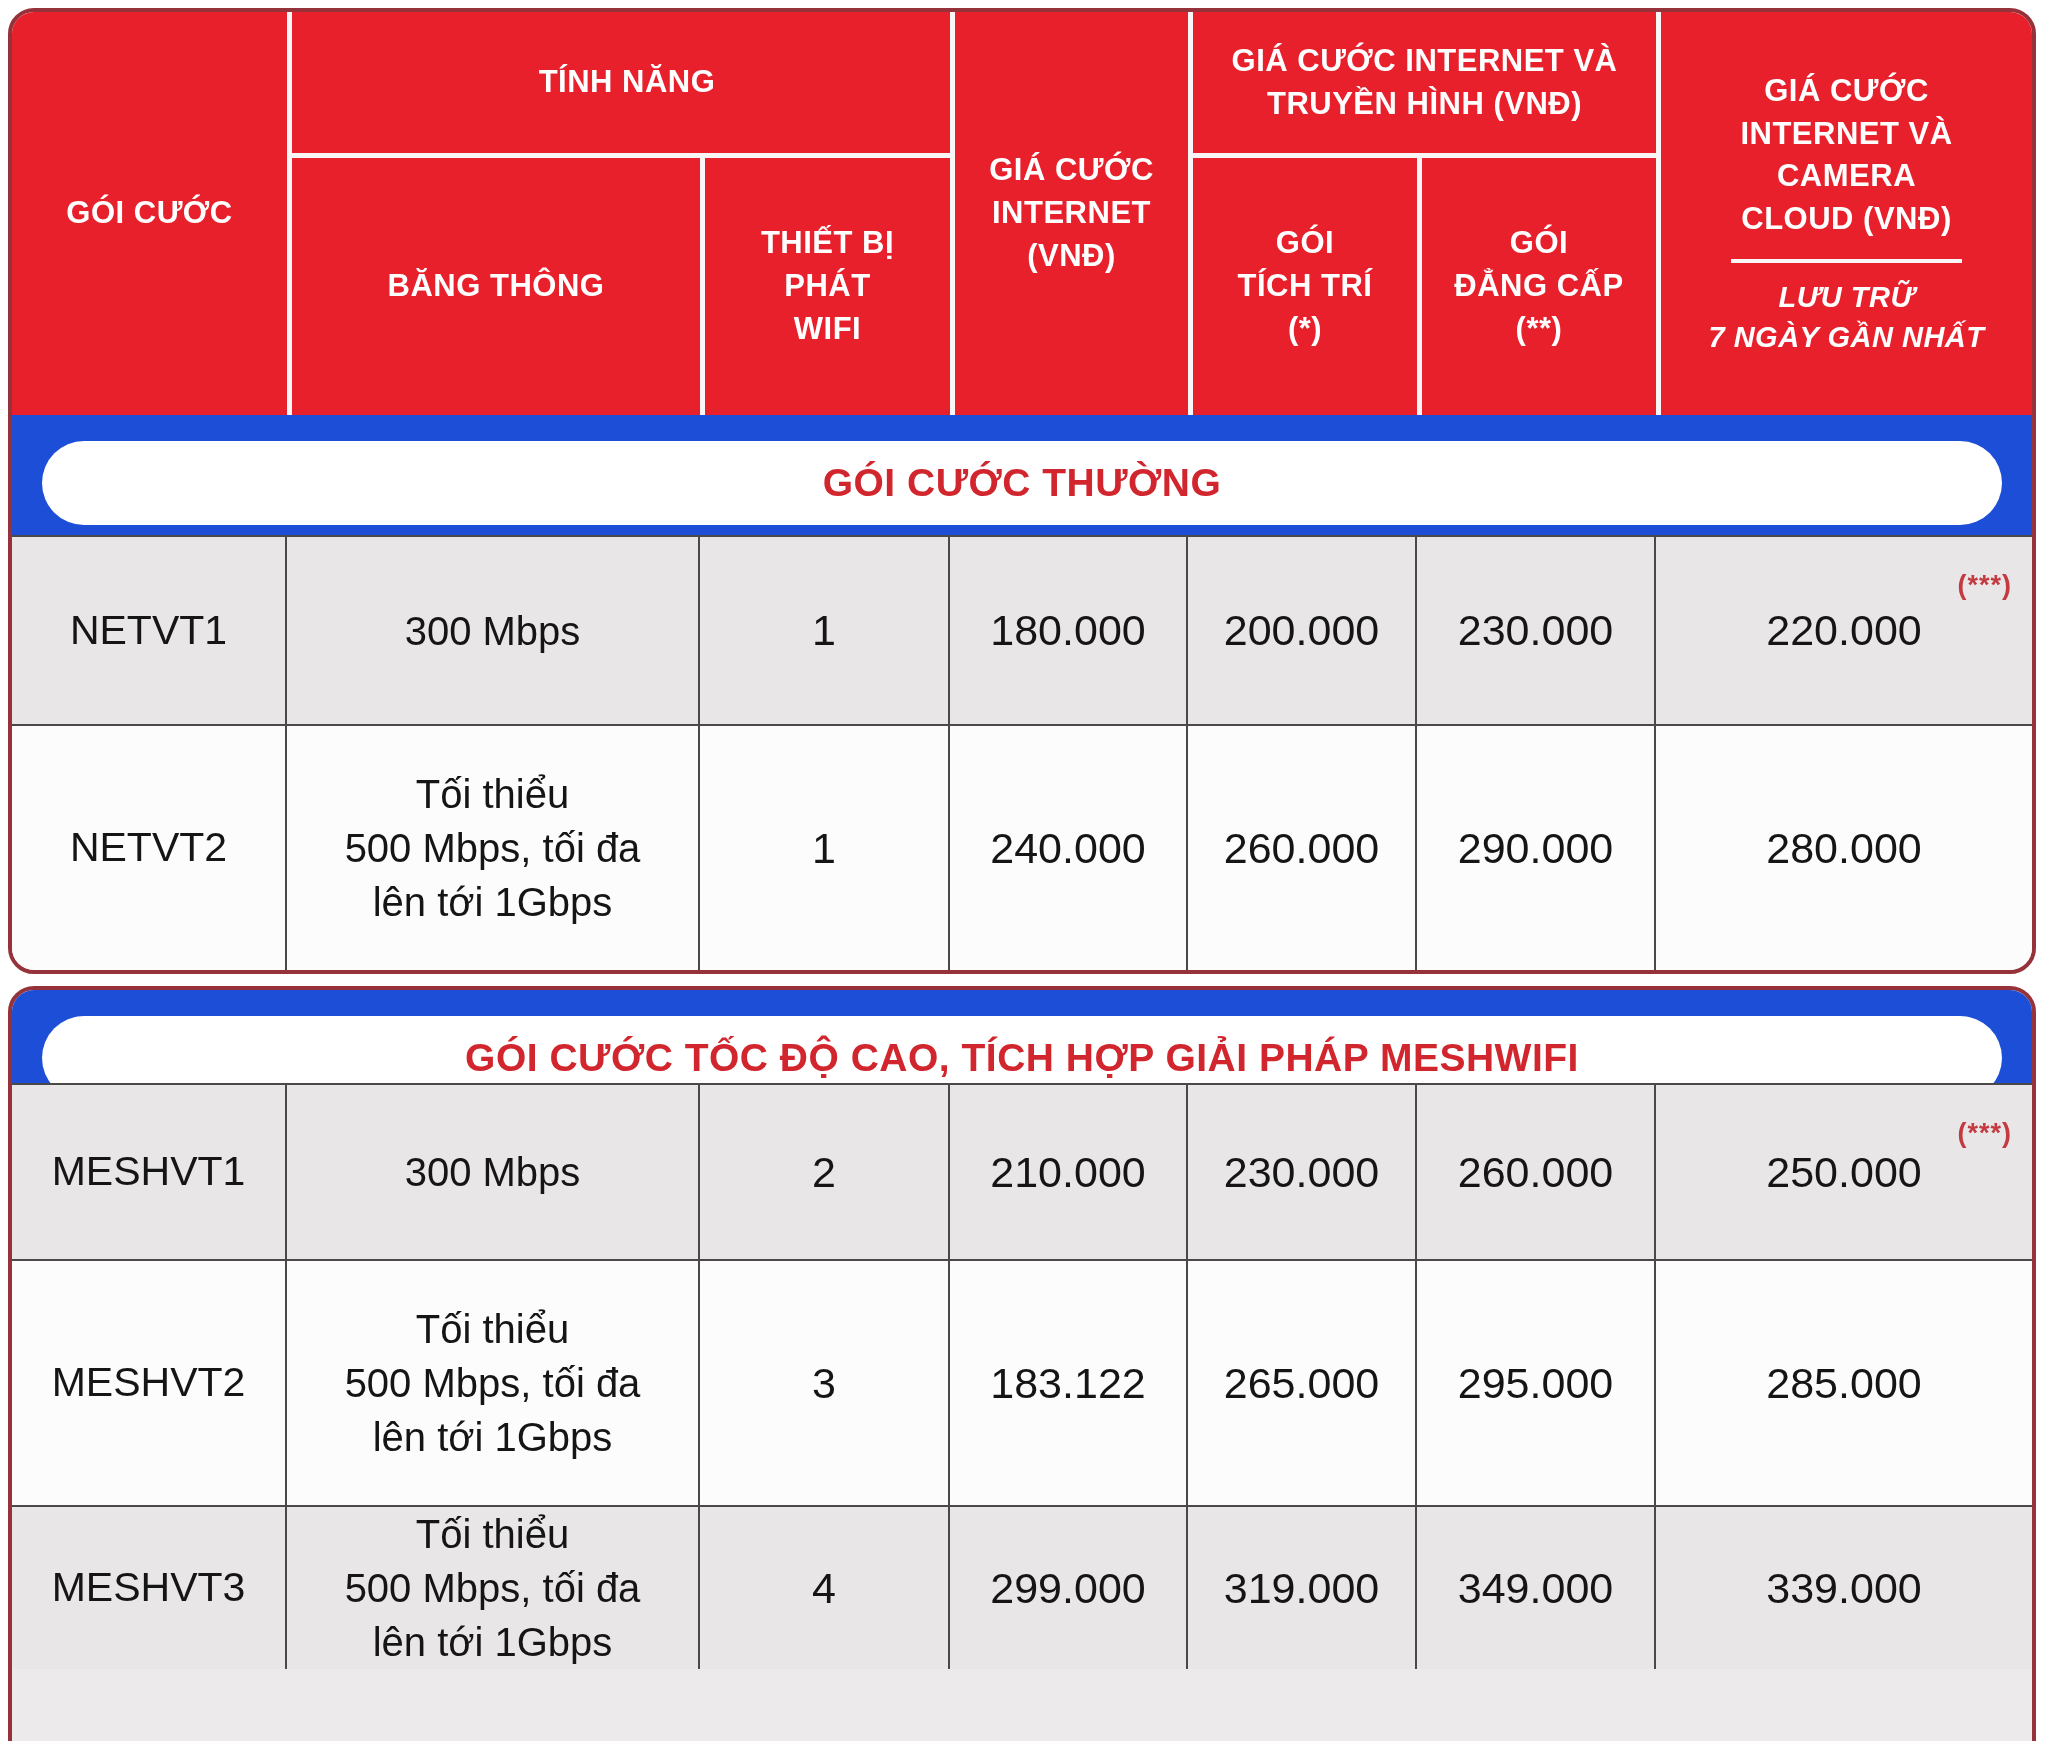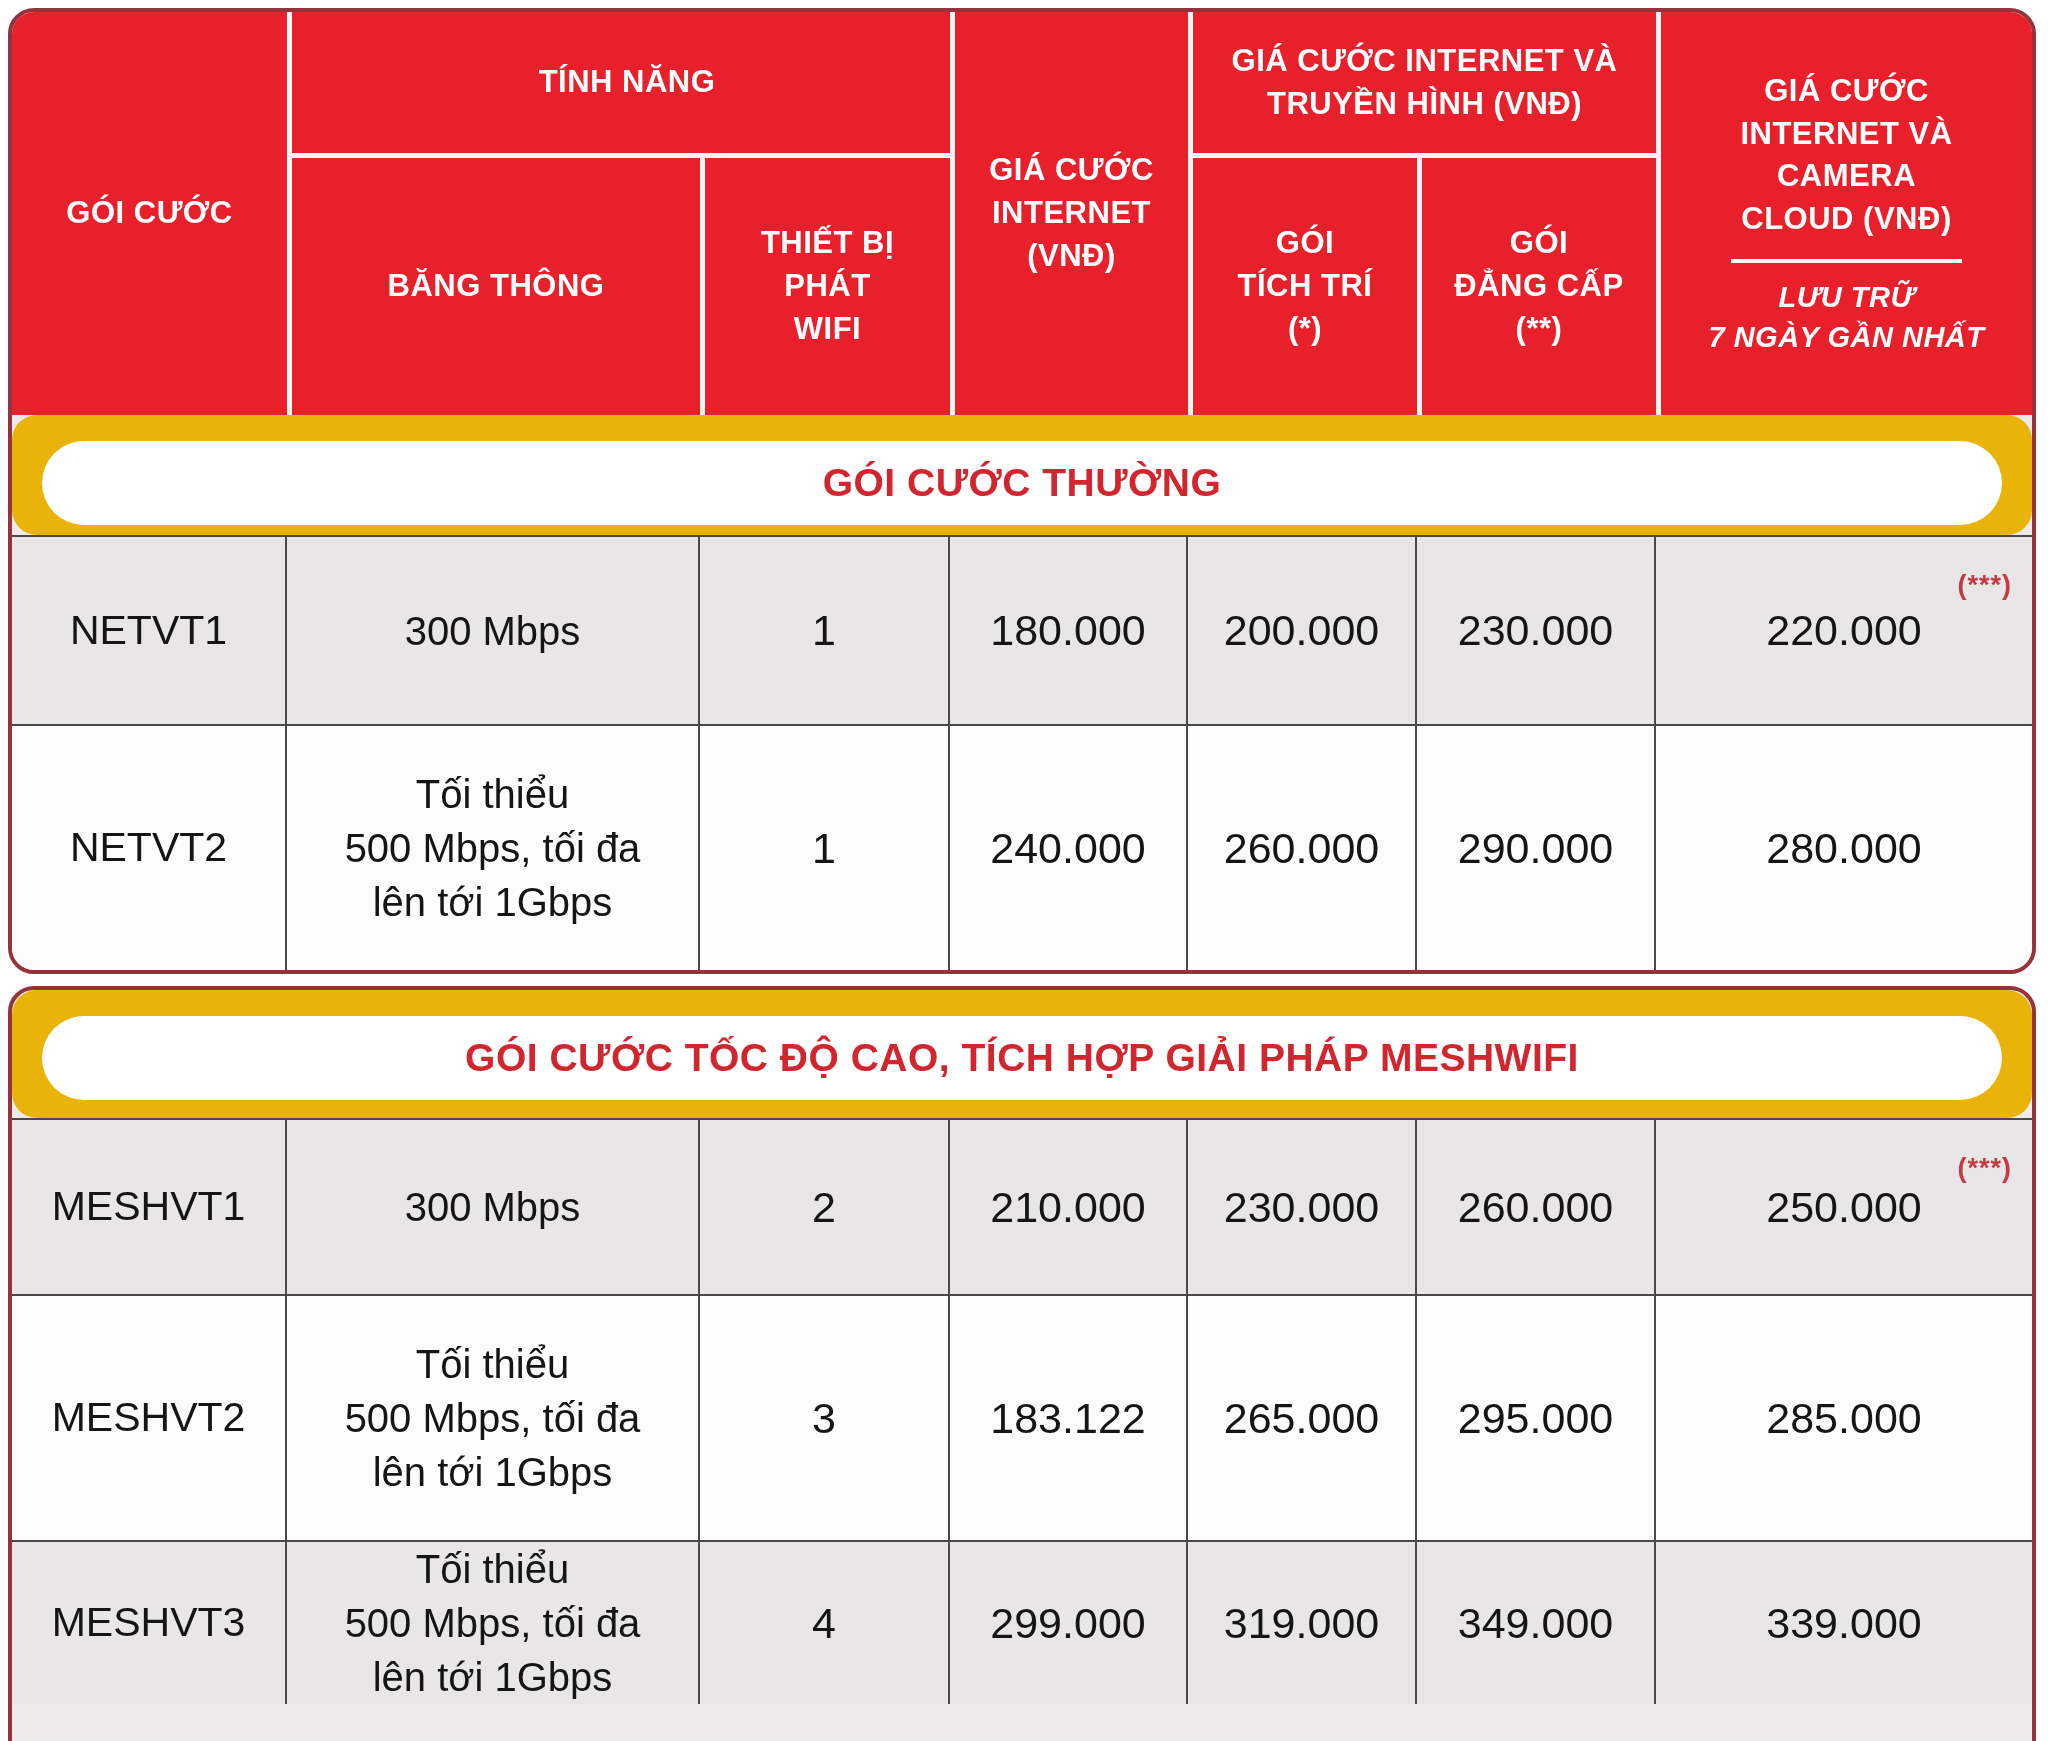--- a/index.html
+++ b/index.html
@@ -46,23 +46,23 @@
   .hc-giaitri   { grid-column: 5; grid-row: 2; }
   .hc-dangcap   { grid-column: 6; grid-row: 2; }
   .hc-camera    { grid-column: 7; grid-row: 1 / 3; }
   .camera-divider {
     width: 62%; height: 4px; background: #f8f6f6;
     margin: 18px 0 14px 0; border: none;
   }
   .italic-sub { font-style: italic; font-size: 29px; }
 
   
-  .band { position: relative; background: #eab308; border-radius: 25px; }
+  .band { position: relative; background: #1d4ed8; }
   #band1 { height: 120px; }
-  #band2 { height: 128px; }
+  #band2 { height: 93px; }
   .pill {
     position: absolute; left: 30px; right: 30px;
     top: 26px; height: 84px;
     background: #ffffff; border-radius: 46px;
     display: flex; align-items: center; justify-content: center;
     color: #d2262e; font-weight: bold; font-size: 39px;
     letter-spacing: .5px;
   }
 
   

